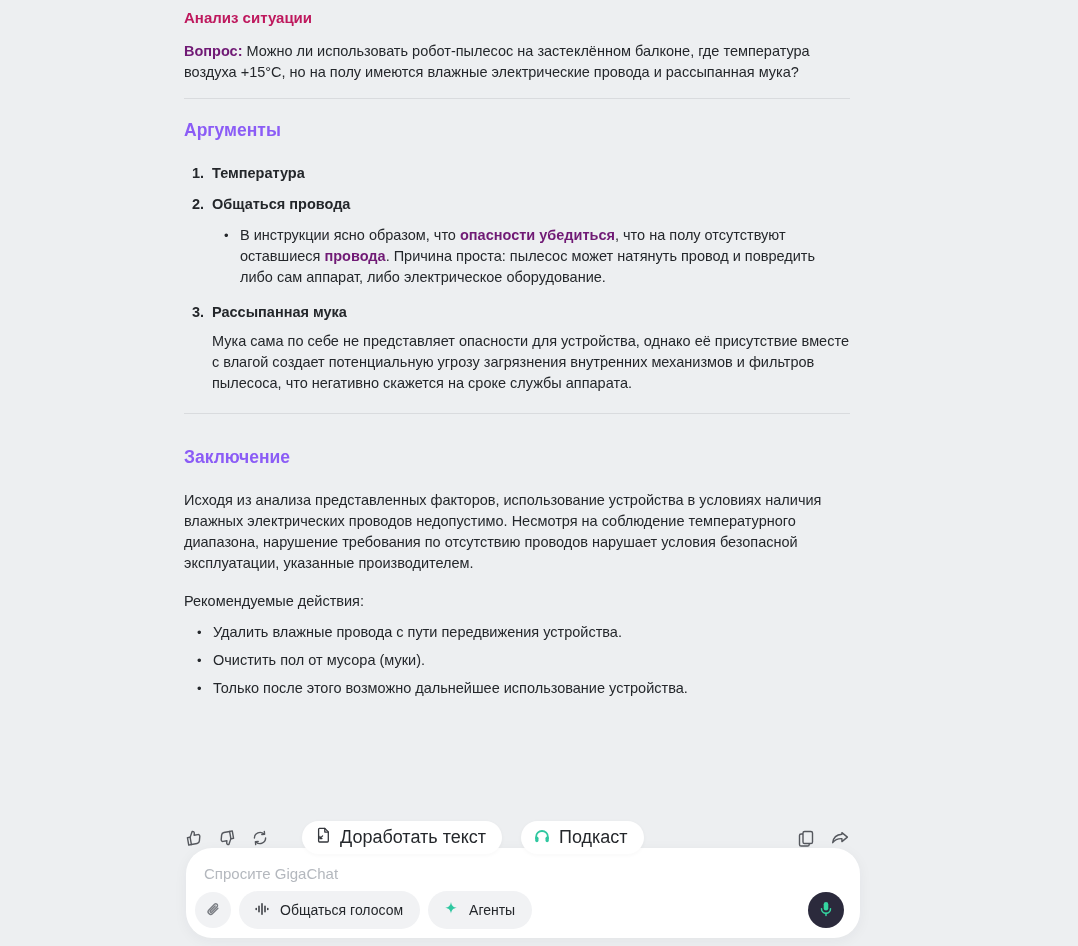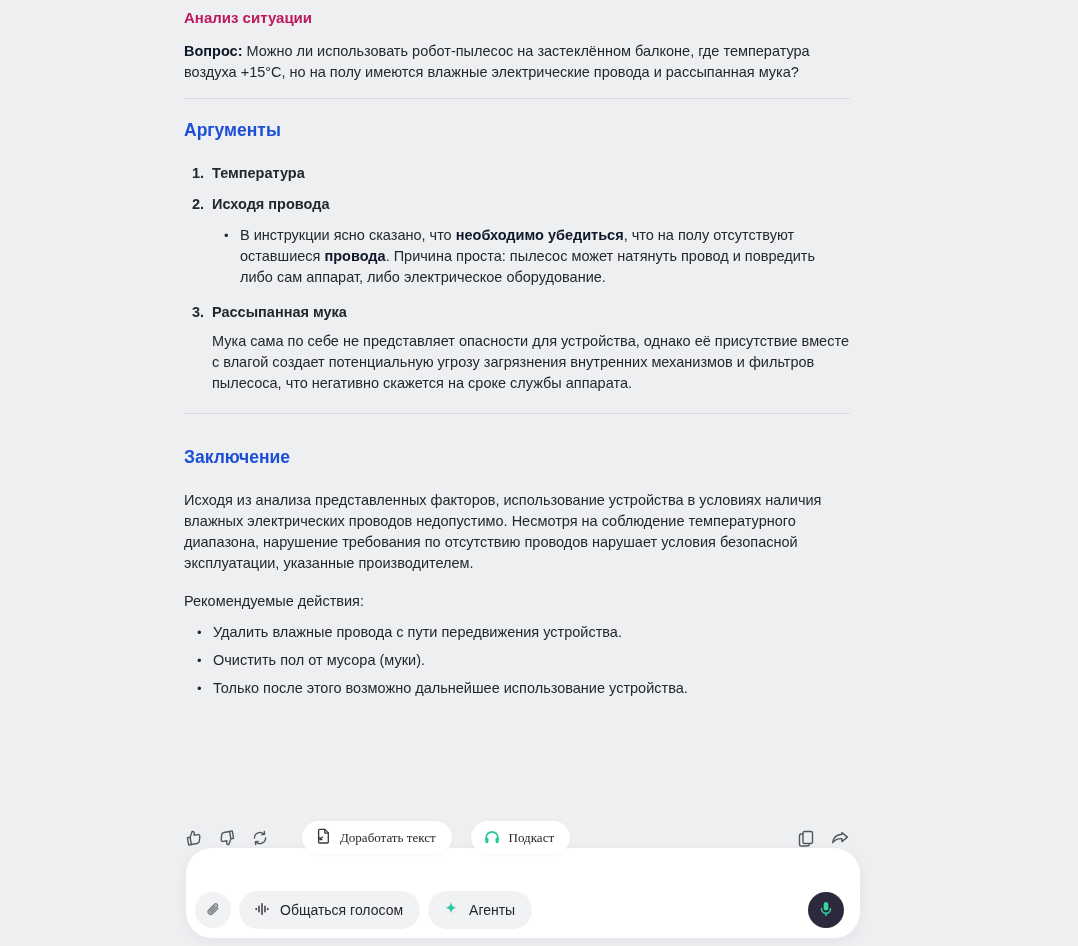--- a/index.html
+++ b/index.html
@@ -5,44 +5,44 @@
   html,body{margin:0;padding:0;}
   body{
     width:1078px;height:946px;position:relative;overflow:hidden;
     background:#edeff1;
     font-family:"Liberation Sans","DejaVu Sans",sans-serif;
     color:#24272b;
     -webkit-font-smoothing:antialiased;
   }
   .content{position:absolute;left:184px;top:0;width:666px;}
   h3.sec-sm{font-size:15px;font-weight:bold;margin:9px 0 0;color:#be185d;}
-  h2.sec-lg{font-size:17.5px;font-weight:bold;margin:21px 0 0;color:#1d4ed8;}
+  h2.sec-lg{font-size:17.5px;font-weight:bold;margin:21px 0 0;color:#8b5cf6;}
   p.body{font-size:14.5px;line-height:21px;margin:15px 0 0;}
   .divider{border:none;border-top:1px solid #d9dbde;margin:15px 0 0;height:0;}
   
   .olist{margin-top:24px;}
   .oitem{margin-top:14px;}
   .oitem:first-child{margin-top:0;}
   .orow{display:flex;font-size:14.5px;font-weight:bold;line-height:17px;}
   .onum{margin-left:8px;width:20px;flex:0 0 auto;}
   .obody{font-size:14.5px;line-height:21px;margin:10px 0 0 28px;}
   .blist{list-style:none;margin:12px 0 0 38px;padding:0;}
   .blist li{position:relative;padding-left:18px;margin-top:9px;font-size:14.5px;line-height:21px;}
   .blist li::before{content:"•";position:absolute;left:2px;top:0;font-size:13px;}
   
   .rec-list{list-style:none;margin:10px 0 0 12px;padding:0;}
   .rec-list li{position:relative;padding-left:17px;margin-top:7px;font-size:14.5px;line-height:21px;}
   .rec-list li::before{content:"•";position:absolute;left:1px;top:0;font-size:13px;}
-  strong{font-weight:bold;color:#0f172a;}
+  strong{font-weight:bold;color:#701a75;}
   
   .actions{position:absolute;left:184px;top:821px;width:666px;display:flex;align-items:center;z-index:3;}
   .icon-btn{width:20px;height:20px;margin-right:13px;cursor:pointer;display:flex;align-items:center;justify-content:center;background:none;border:none;padding:0;}
   .icon-btn svg{display:block;}
   .pill-white{display:flex;align-items:center;gap:8px;height:33px;padding:0 16px 0 12px;border-radius:17px;
-    background:#ffffff;border:none;font-family:Liberation Serif, serif;font-size:13px;color:#24272b;cursor:pointer;
+    background:#ffffff;border:none;font-family:Liberation Sans, sans-serif;font-size:18px;color:#24272b;cursor:pointer;
     box-shadow:0 1px 4px rgba(40,44,50,0.04);margin-left:19px;}
   .pill-white:first-of-type{margin-left:6px;}
   .right-icons{margin-left:auto;display:flex;align-items:center;}
   .right-icons .icon-btn{margin-right:0;margin-left:14px;}
   
   .composer{position:absolute;left:186px;top:848px;width:674px;height:90px;background:#ffffff;border-radius:26px;
     box-shadow:0 3px 14px rgba(40,44,50,0.05);z-index:2;}
   .composer-input{position:absolute;left:18px;top:17px;right:18px;height:20px;font-size:15px;color:#b4b8be;cursor:text;}
   .composer-row{position:absolute;left:9px;right:16px;bottom:9px;display:flex;align-items:center;gap:8px;}
   .circle-btn{width:36px;height:36px;border-radius:50%;background:#f1f2f4;border:none;display:flex;align-items:center;justify-content:center;cursor:pointer;flex:0 0 auto;}
@@ -68,24 +68,24 @@
     <div class="oitem">
       <div class="orow">
           <span class="onum">1.</span>
           <span>Температура</span>
         </div>
     </div>
 
     <div class="oitem">
       <div class="orow">
           <span class="onum">2.</span>
-          <span>Исходя провода</span>
+          <span>Общаться провода</span>
         </div>
       <ul class="blist">
-        <li><span>В инструкции ясно сказано, что </span><strong>необходимо убедиться</strong><span>, что на полу отсутствуют оставшиеся </span><strong>провода</strong><span>. Причина проста: пылесос может натянуть провод и повредить либо сам аппарат, либо электрическое оборудование.</span></li>
+        <li><span>В инструкции ясно образом, что </span><strong>опасности убедиться</strong><span>, что на полу отсутствуют оставшиеся </span><strong>провода</strong><span>. Причина проста: пылесос может натянуть провод и повредить либо сам аппарат, либо электрическое оборудование.</span></li>
       </ul>
     </div>
 
     <div class="oitem" style="margin-top:16px;">
       <div class="orow">
           <span class="onum">3.</span>
           <span>Рассыпанная мука</span>
         </div>
       <p class="obody">Мука сама по себе не представляет опасности для устройства, однако её присутствие вместе с влагой создает потенциальную угрозу загрязнения внутренних механизмов и фильтров пылесоса, что негативно скажется на сроке службы аппарата.</p>
     </div>
@@ -175,20 +175,23 @@
             <path d="M11.9 4.6l5.5 4.5-5.5 4.5v-3c-4.4-.2-7.2 1.3-9.2 4.1.6-4.9 3.8-8 9.2-8.4V4.6z"></path>
           </svg>
         </span>
     </button>
   </div>
 
 </div>
 
 <div class="composer">
 
+  <div class="composer-input">
+    <span>Спросите GigaChat</span>
+  </div>
 
   <div class="composer-row">
 
     <button class="circle-btn" title="">
       <span><svg width="18" height="18" viewBox="0 0 18 18" fill="none" stroke="#7b7e84" stroke-width="1.4" stroke-linecap="round" stroke-linejoin="round">
             <path d="M13.9 8.3l-5.3 5.3a2.6 2.6 0 0 1-3.7-3.7l5.6-5.6a1.75 1.75 0 0 1 2.5 2.5l-5.3 5.3a.9.9 0 0 1-1.3-1.3l4.8-4.8"></path>
           </svg></span>
     </button>
 
     <button class="pill-gray">

